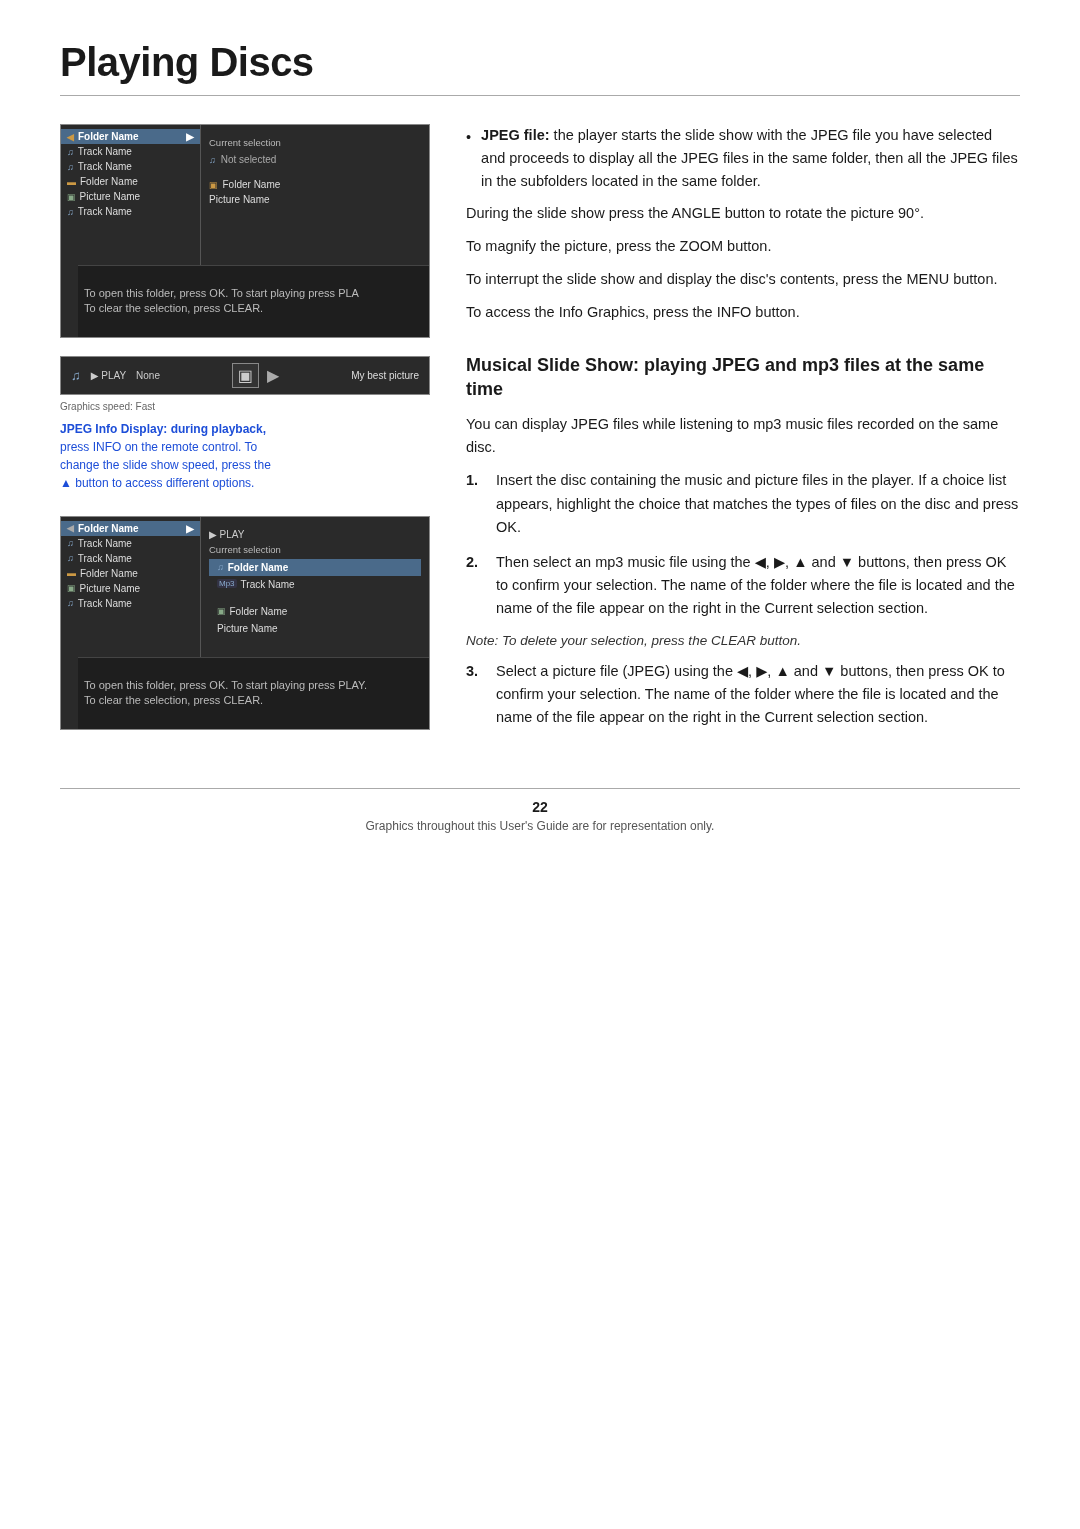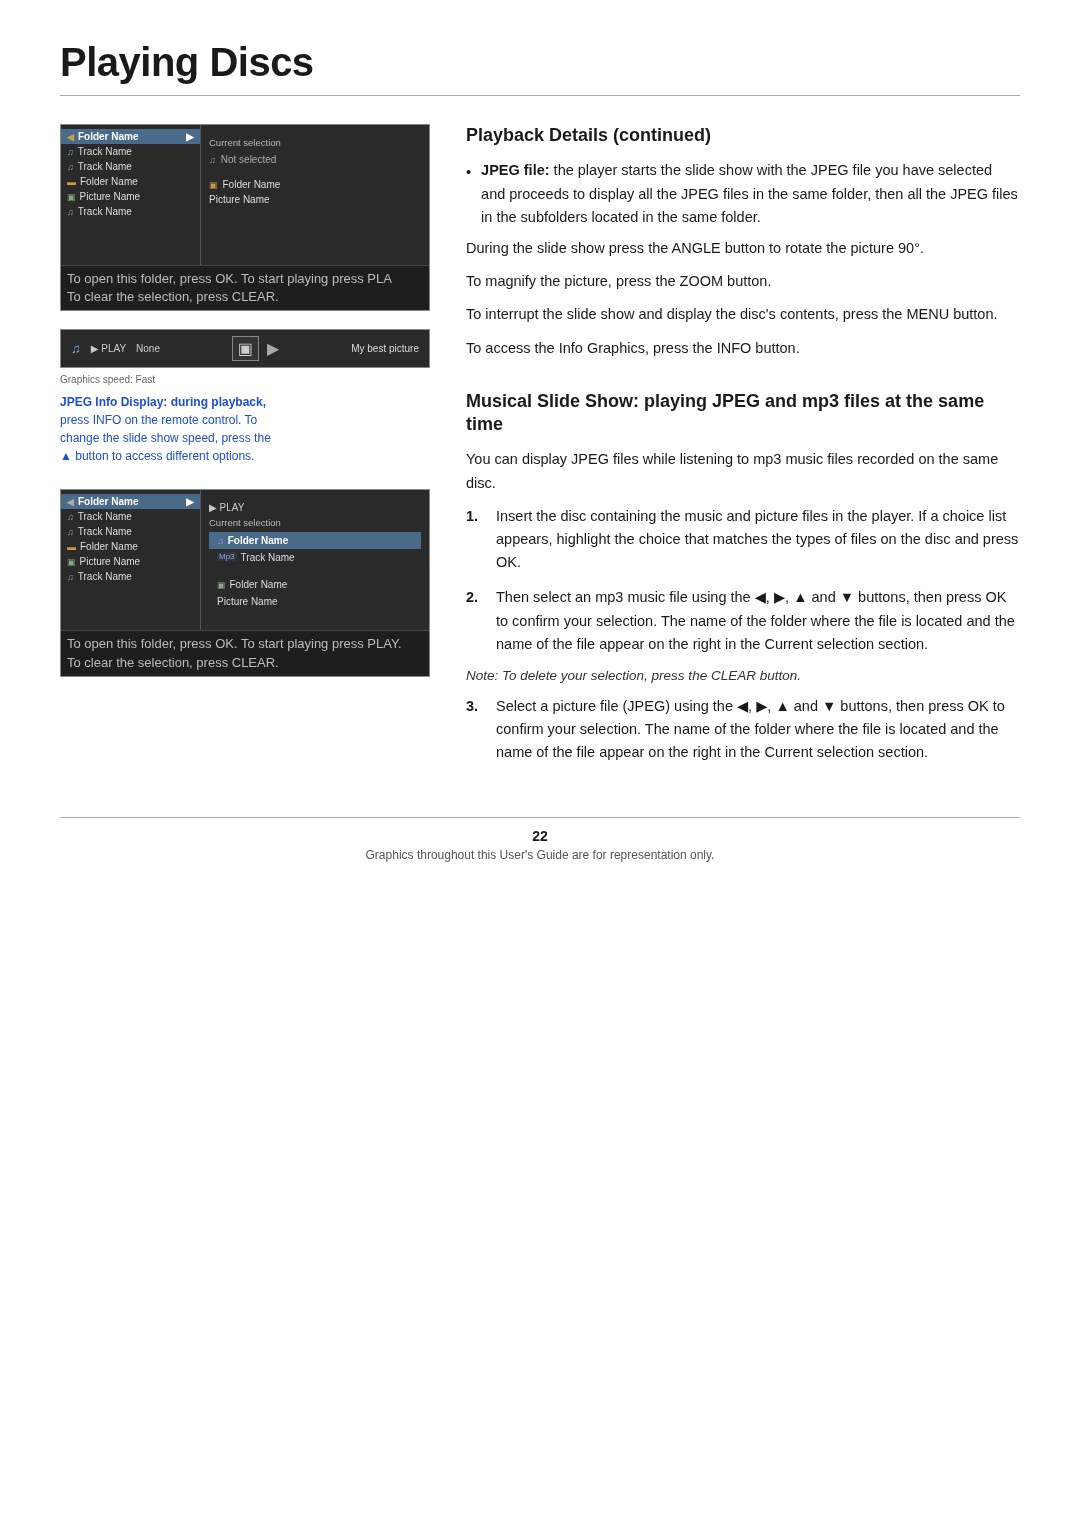--- a/index.html
+++ b/index.html
@@ -96,25 +96,26 @@
       color: #aaa;
       flex-shrink: 0;
     }
 
     .item-icon.music { color: #88aacc; }
     .item-icon.folder { color: #cc9944; }
     .item-icon.picture { color: #88aa88; }
 
     .screen-bottom-text {
       background: #1e1e1e;
-      padding: 4px 6px;
-      font-size: 13px;
+      padding: 20px 6px;
+      font-size: 11px;
       color: #bbb;
       border-top: 1px solid #444;
       line-height: 1.4;
+      margin-left: 17px;
     }
 
     
     .jpeg-screen {
       border: 1.5px solid #888;
       background: #2a2a2a;
       font-size: 10px;
       color: #ccc;
       margin-bottom: 16px;
       padding: 6px 10px;
@@ -450,21 +451,20 @@
             <div>To open this folder, press OK. To start playing press PLAY.</div>
             <div>To clear the selection, press CLEAR.</div>
           </div>
         </div>
 
       </div>
     </div>
 
     <div class="right-col">
 
-      <h2 class="section-heading">Playback Details (continued)</h2>
 
 
       <div class="bullet-item">
         <span class="bullet-dot">•</span>
         <span>
           <strong class="bullet-bold">JPEG file:</strong>
           <span>the player starts the slide show with the JPEG file you have selected and proceeds to display all the JPEG files in the same folder, then all the JPEG files in the subfolders located in the same folder.</span>
         </span>
       </div>
 

